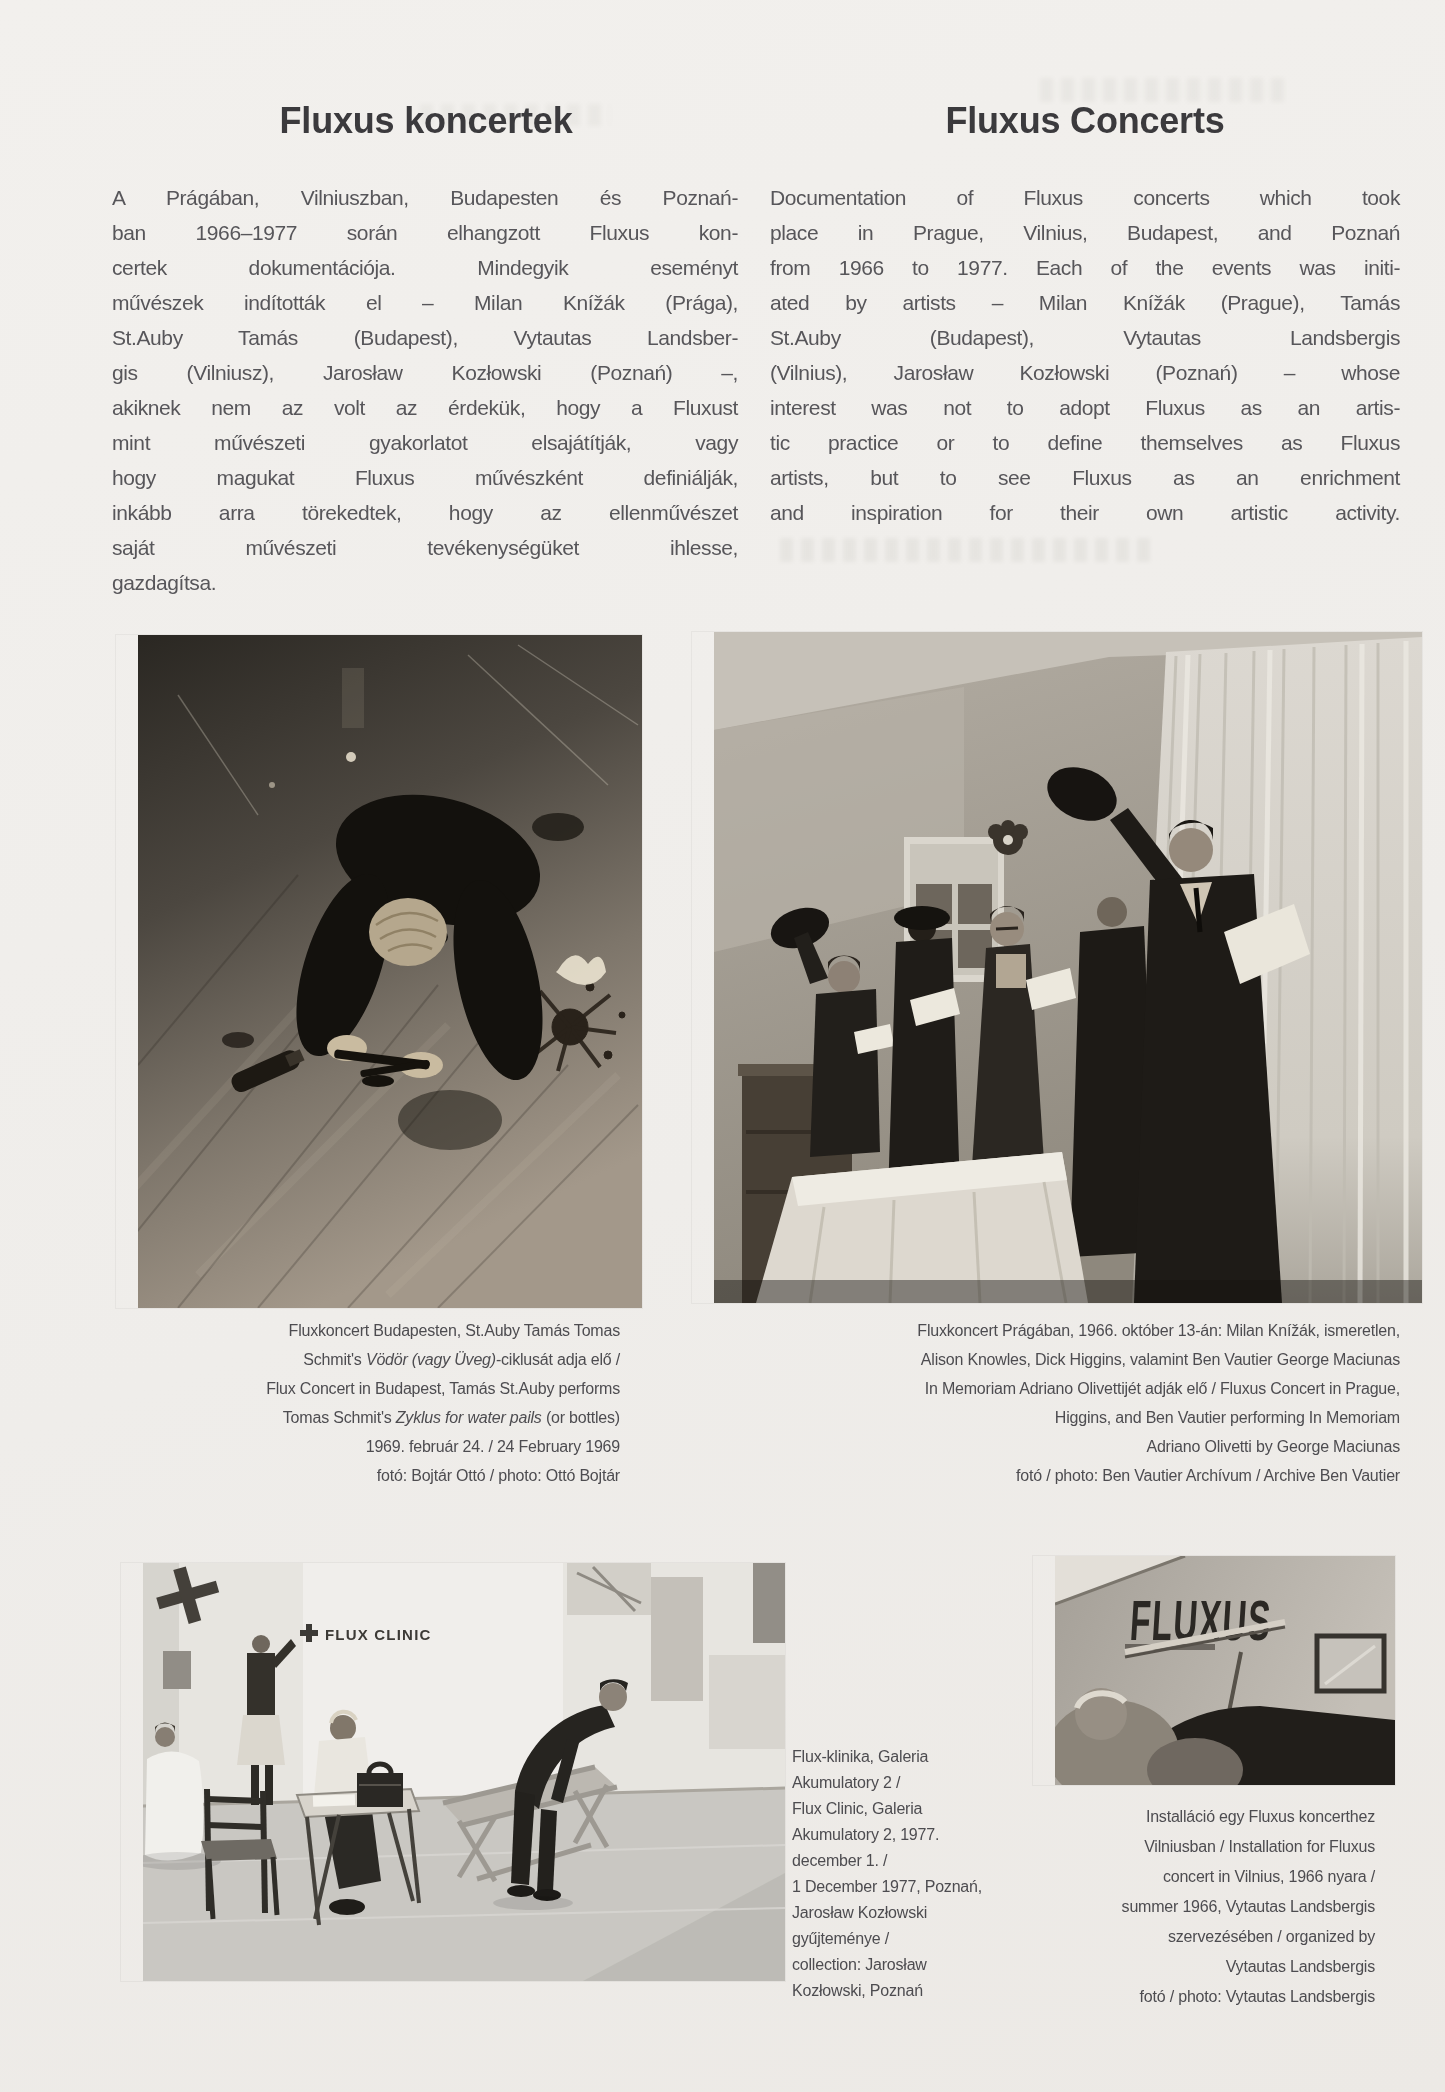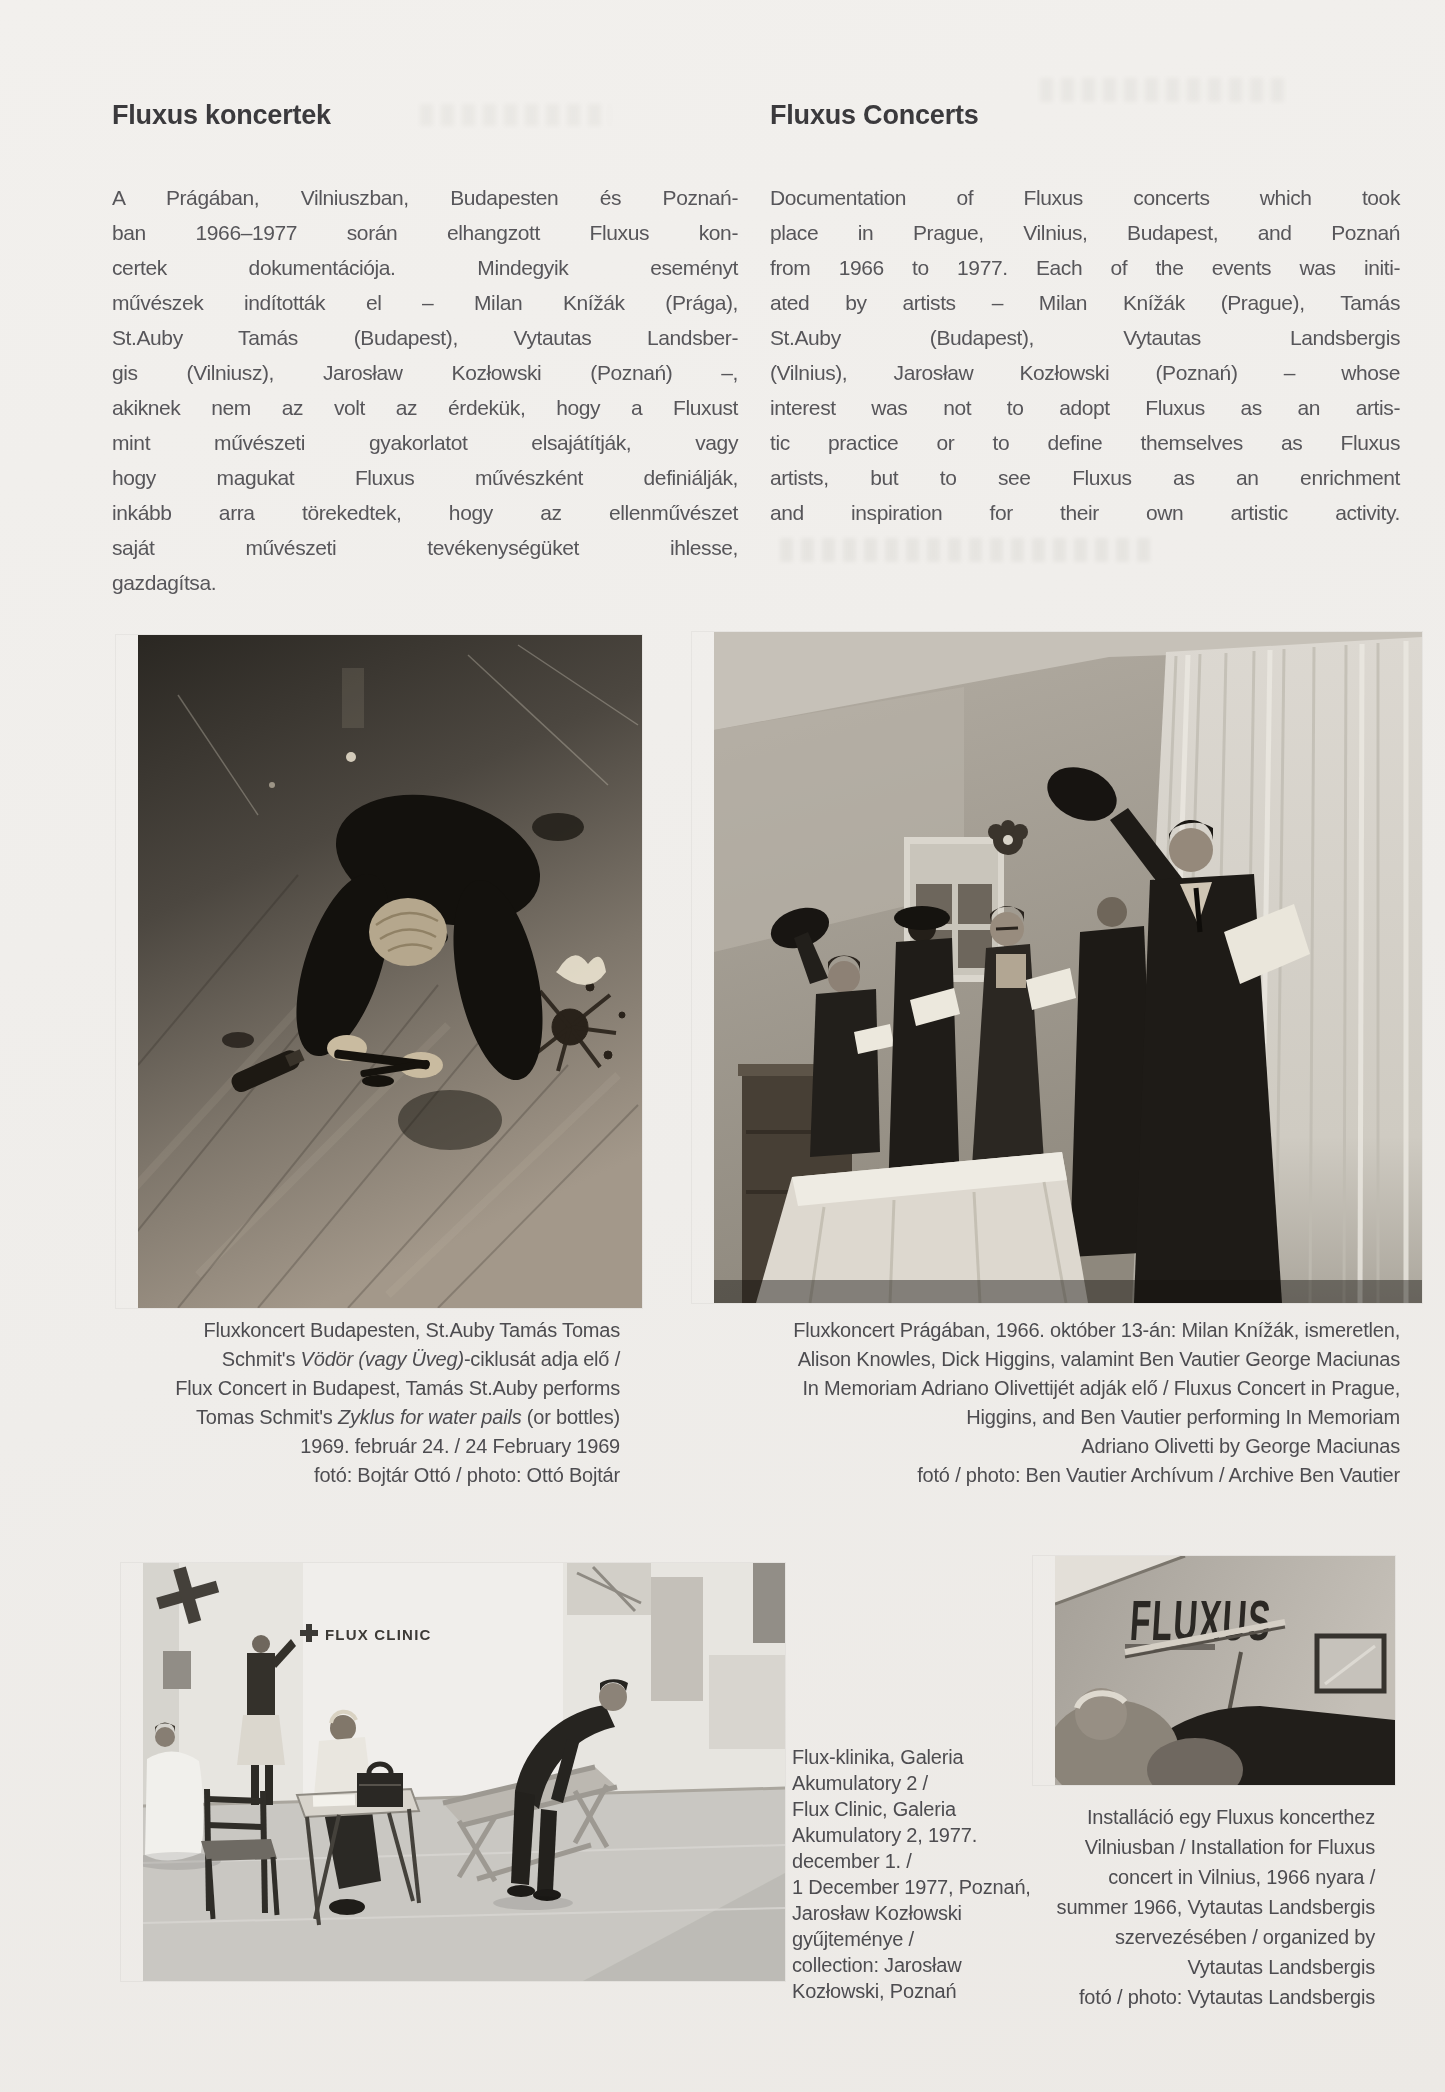--- a/index.html
+++ b/index.html
@@ -4,30 +4,30 @@
 <style>
   html,body { margin:0; padding:0; background:#e6e4e1; }
   .page {
     position:relative; width:1445px; height:2092px;
     background:linear-gradient(160deg,#f2f0ed 0%,#efedea 55%,#ece9e5 100%);
     font-family:"Liberation Sans","DejaVu Sans",sans-serif;
     overflow:hidden;
   }
   .heading {
     position:absolute; margin:0;
-    font-size:27px; font-weight:bold; color:#3b3a3d; letter-spacing:-0.2px;
+    font-size:36px; font-weight:bold; color:#3b3a3d; letter-spacing:-0.2px;text-align:center;
   }
   .bodytext {
     position:absolute; font-size:21px; line-height:35px;
     color:#57565a; letter-spacing:-0.4px;
   }
   .bodytext .tline { text-align:justify; text-align-last:justify; }
   .left-body .tline:last-child { text-align-last:left; }
   .caption {
-    position:absolute; font-size:20px; line-height:29px;
+    position:absolute; font-size:16px; line-height:29px;
     color:#4d4c50; letter-spacing:-0.2px;
   }
   .caption.right { text-align:right; }
   .caption.cap3 { line-height:26px; }
   .caption.cap4 { line-height:30px; }
   .it { font-style:italic; }
   .photo { position:absolute; box-shadow:0 0 0 1px rgba(0,0,0,0.04);padding-left:22px; }
   .photo svg { display:block; }
   .ghost {
     position:absolute; opacity:.06; filter:blur(2px); pointer-events:none;

